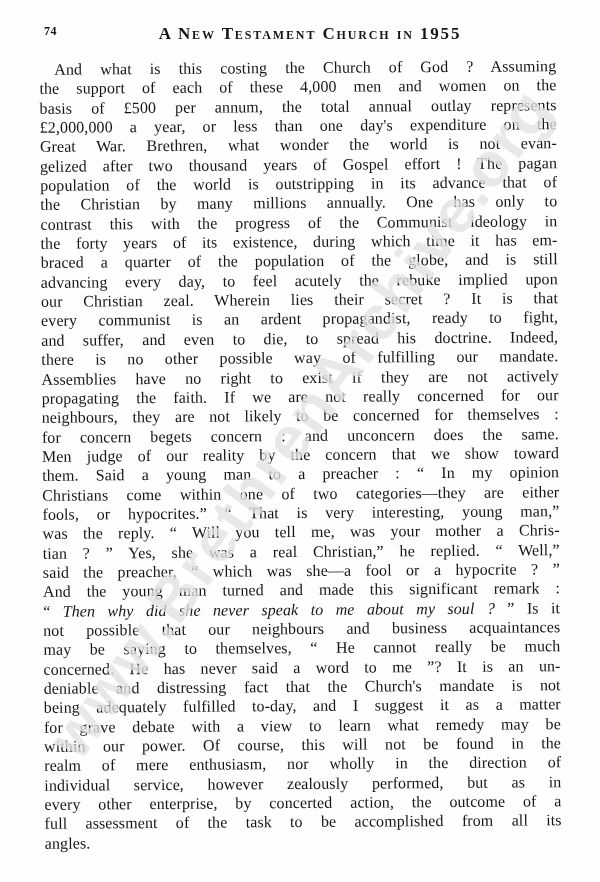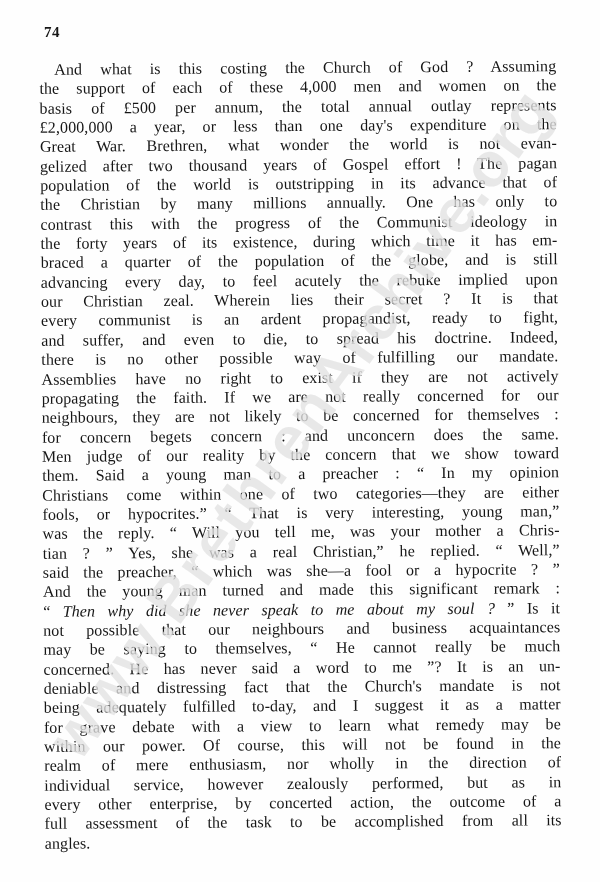--- a/index.html
+++ b/index.html
@@ -13,21 +13,21 @@
   }
   .page{
     position:absolute; inset:0;
     background:#fefefe;
   }
   .header{
     position:absolute; top:24px; left:0; right:0; height:22px;
   }
   .page-number{
     position:absolute; left:44px; top:0;
-    font-size:15px; font-weight:700; letter-spacing:0.5px;
+    font-size:12px; font-weight:700; letter-spacing:0.5px;
   }
   .title{
     position:absolute; left:60px; right:40px; top:0;
     text-align:center;
     font-variant:small-caps;
     font-weight:700;
     font-size:17px;
     letter-spacing:0.11em;
     white-space:nowrap;
   }
@@ -65,20 +65,21 @@
     user-select:none;
   }
 </style>
 </head>
 <body>
 
 <div class="page">
 
   <div class="header">
     <div class="page-number">74</div>
+    <div class="title">A New Testament Church in 1955</div>
   </div>
 
   <div class="body-text">
 
   <div class="line first">And what is this costing the Church of God ?  Assuming</div>
       <div class="line">the support of each of these 4,000 men and women on the</div>
       <div class="line">basis of £500 per annum, the total annual outlay represents</div>
       <div class="line">£2,000,000 a year, or less than one day's expenditure on the</div>
       <div class="line">Great War.  Brethren, what wonder the world is not evan-</div>
       <div class="line">gelized after two thousand years of Gospel effort !  The pagan</div>

